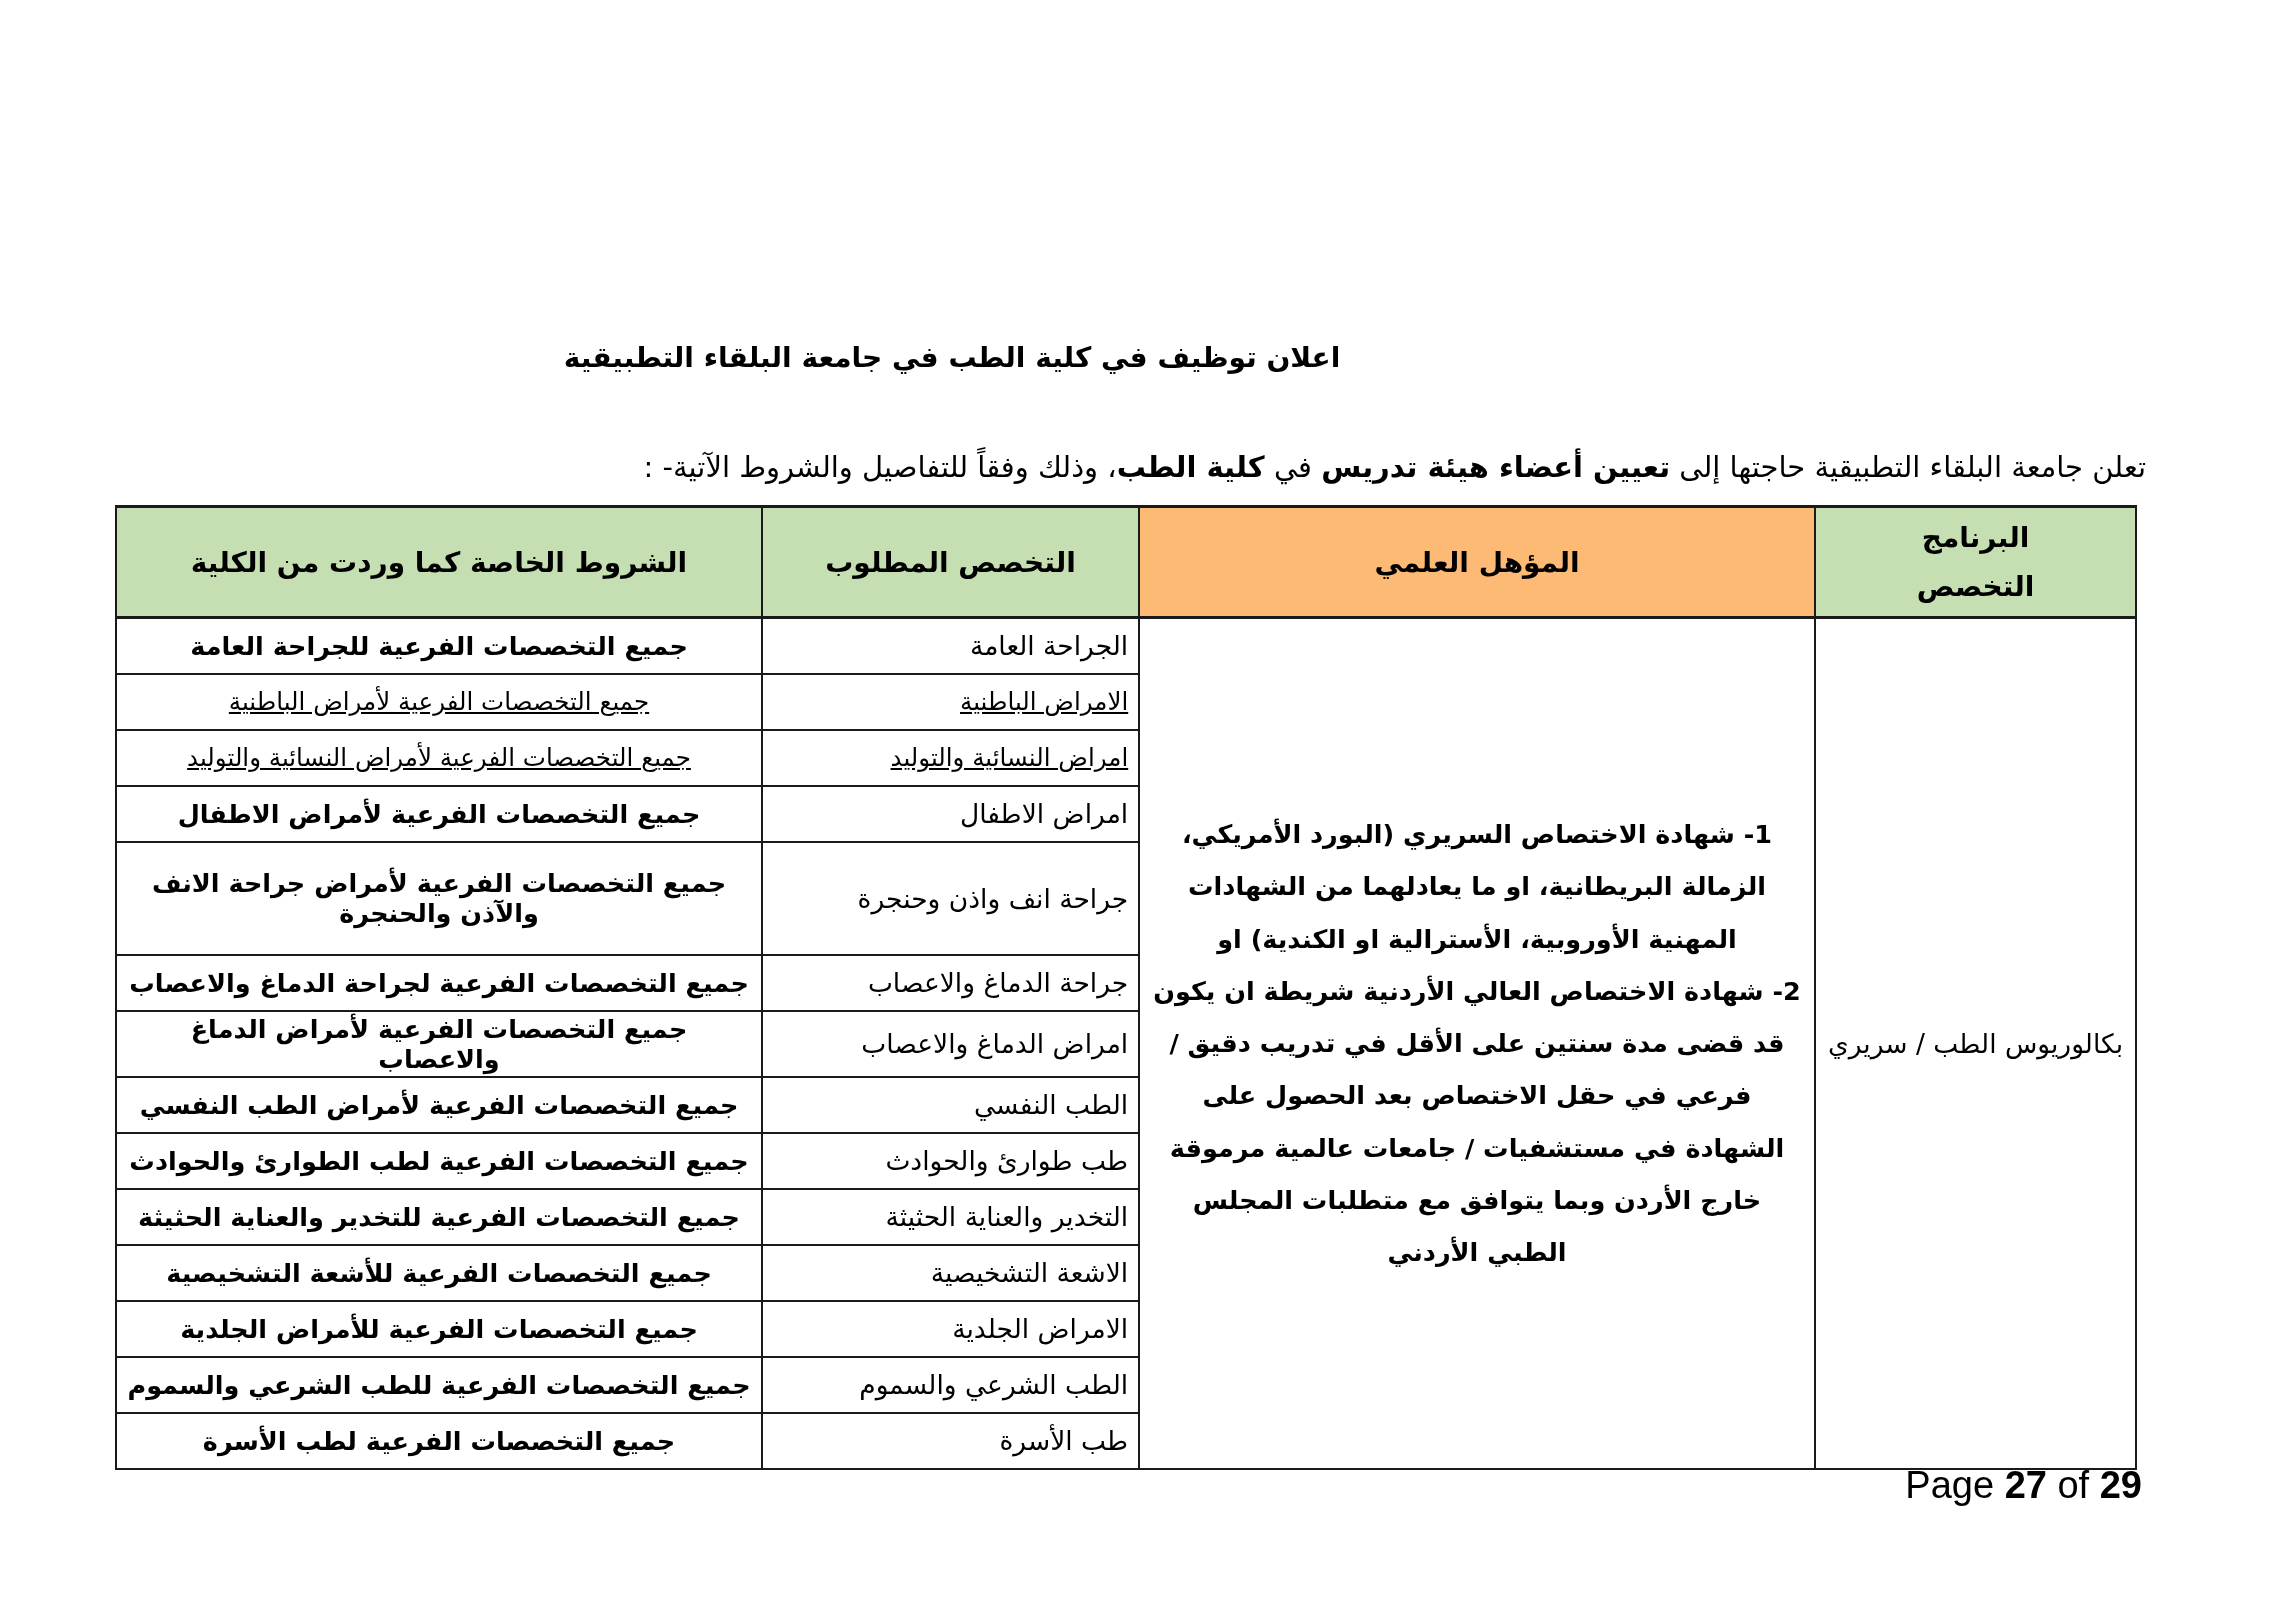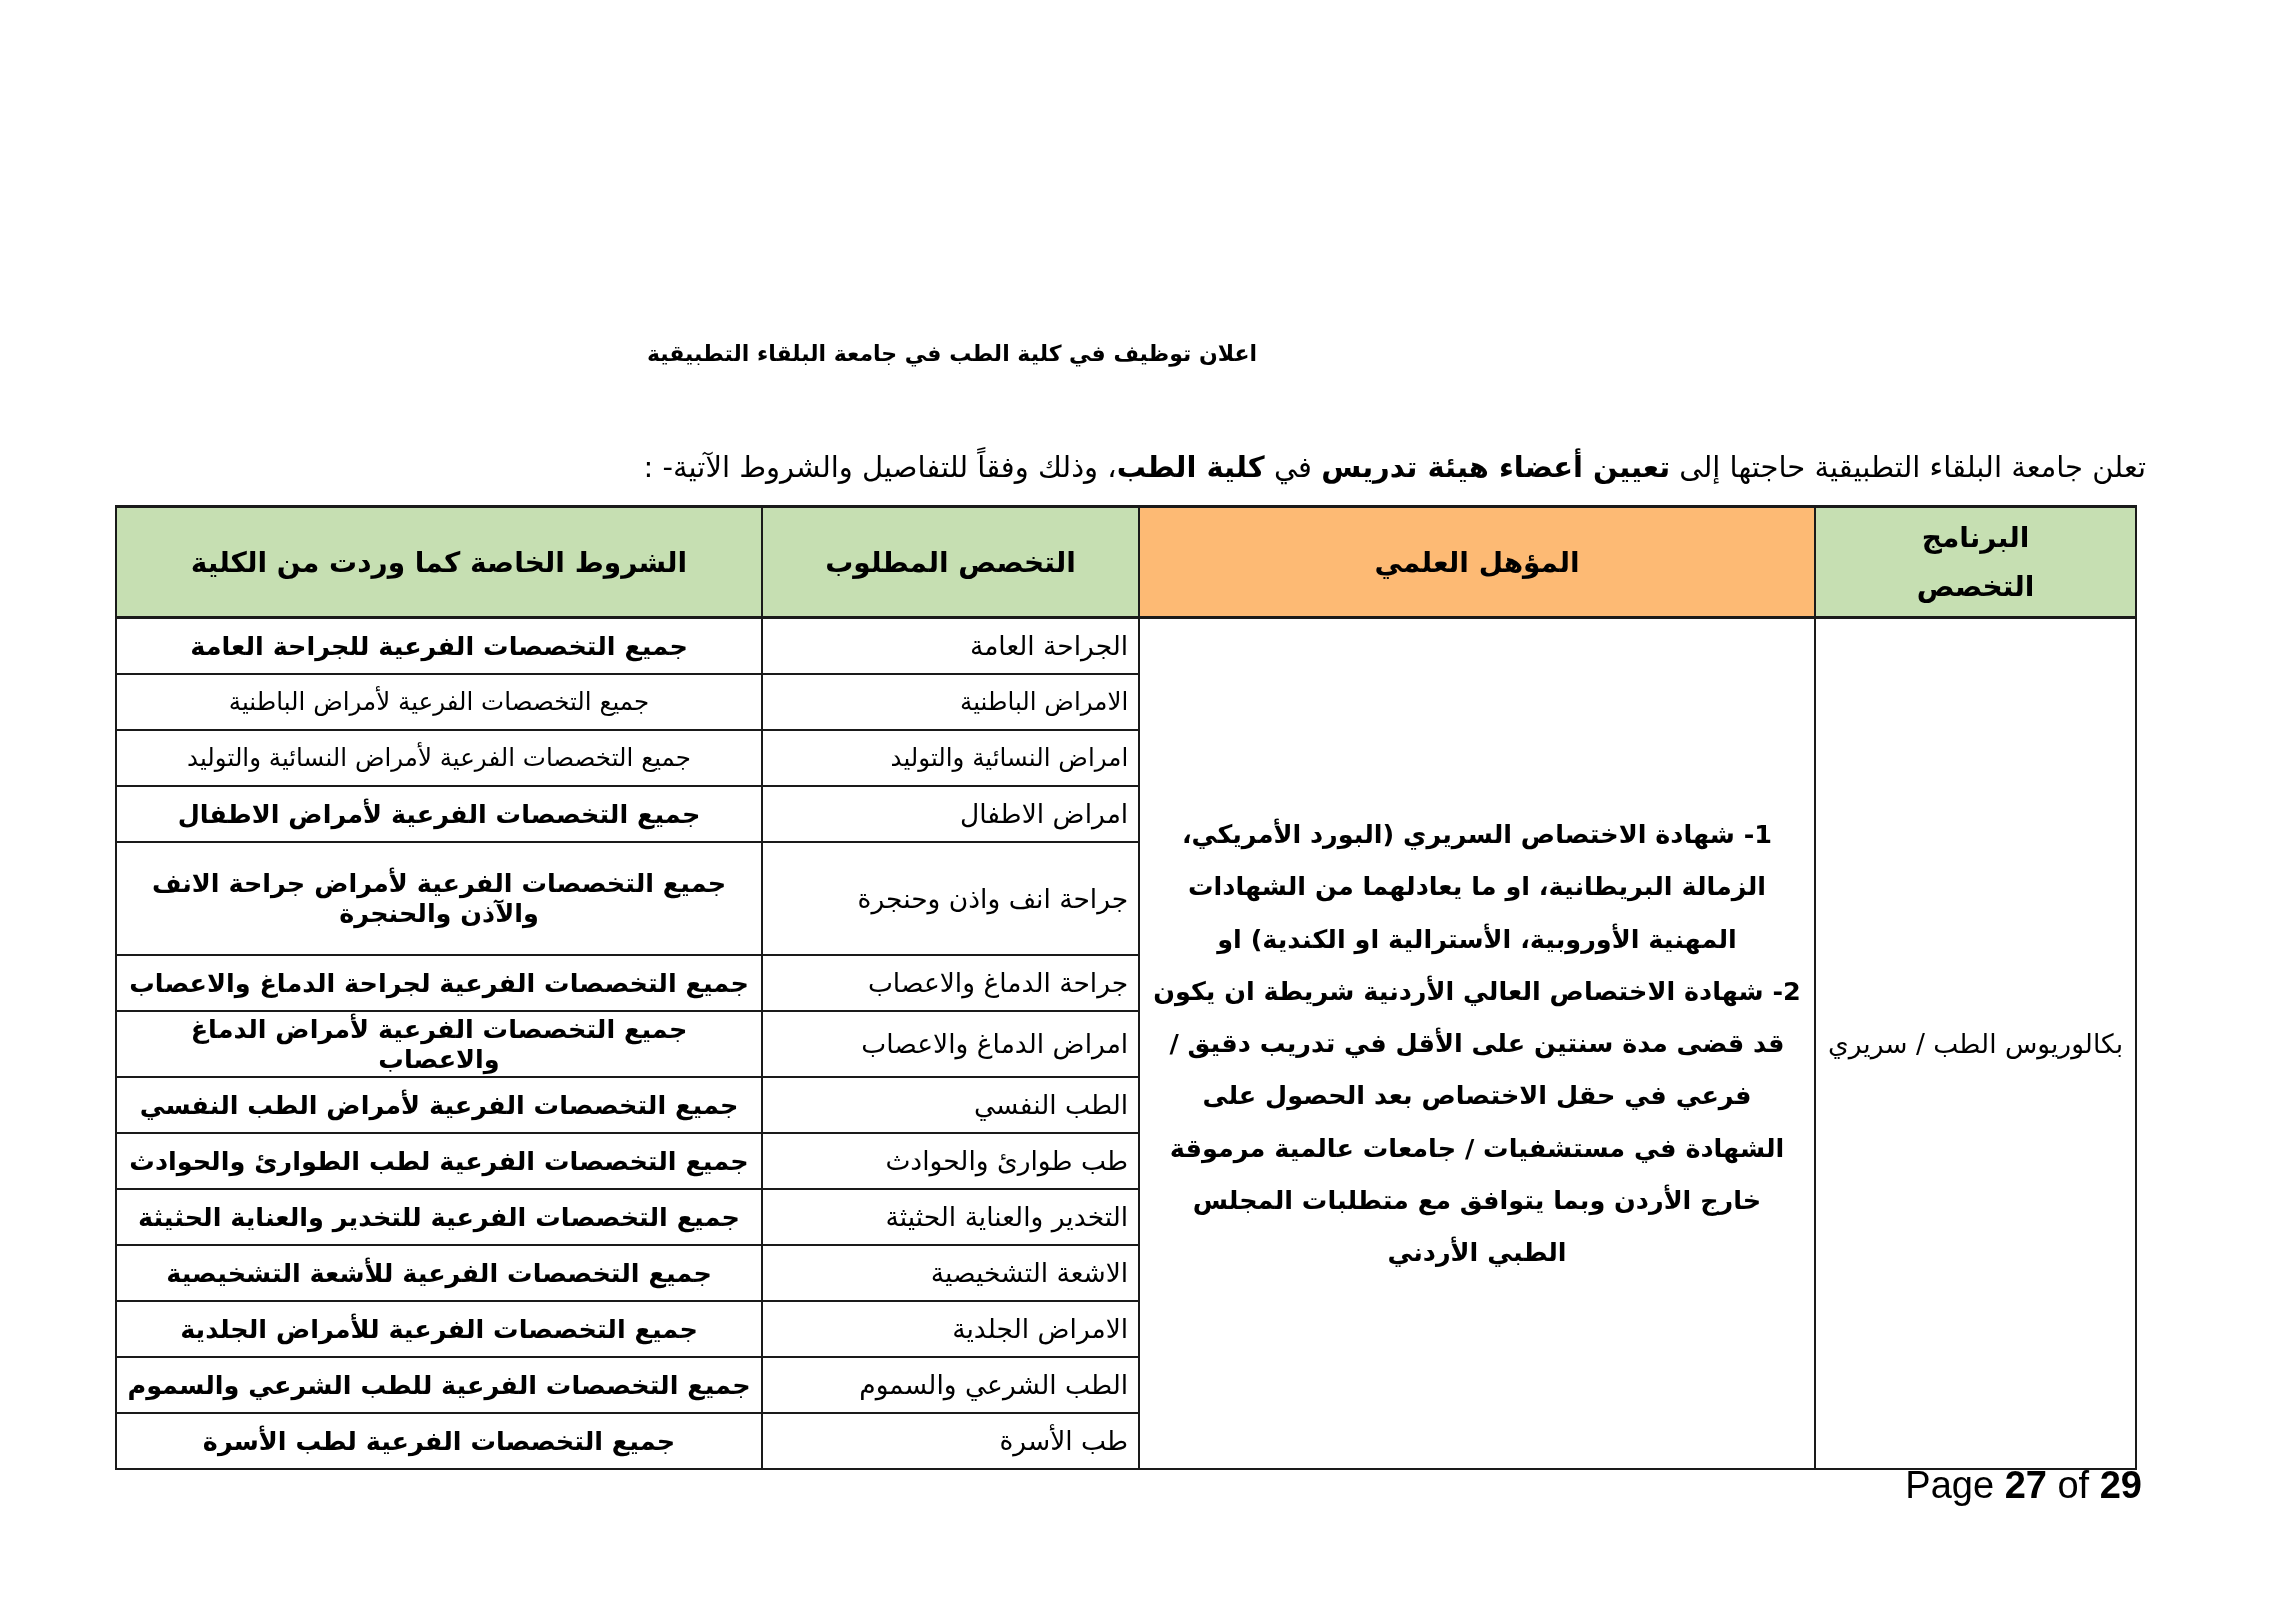--- a/index.html
+++ b/index.html
@@ -6,21 +6,21 @@
   html, body { margin: 0; padding: 0; }
   body {
     width: 2293px; height: 1621px;
     background: #ffffff; color: #000;
     font-family: "DejaVu Sans", sans-serif;
     position: relative; overflow: hidden;
   }
   .title {
     position: absolute; top: 341px; left: 0; width: 1904px;
     text-align: center; direction: rtl;
-    font-size: 22px; font-weight: 700;
+    font-size: 28px; font-weight: 700;
   }
   .intro {
     position: absolute; top: 421px; right: 147px;
     direction: rtl; text-align: right; white-space: nowrap;
     font-size: 29px; font-weight: 400;
   }
   .intro b { font-weight: 700; }
   .doc-table {
     position: absolute; top: 505px; right: 156px;
     width: 2021px; direction: rtl;
@@ -44,21 +44,21 @@
   .doc-table tbody tr.tall { height: 113px; }
   .cell-spec {
     font-size: 26.5px; font-weight: 400;
     text-align: right; padding-right: 11.8px;
   }
   .cell-cond {
     font-size: 25.5px; font-weight: 700;
     text-align: center;
   }
   tr.light .cell-spec, tr.light .cell-cond {
-    font-weight: 400; font-size: 24.5px;
+    font-weight: 400; font-size: 24.5px; text-decoration: underline;
   }
   .cell-qual {
     font-size: 25.5px; font-weight: 700;
     text-align: center; line-height: 2.05;
     padding: 0 27.4px;
   }
   .cell-qual .qual-item b { font-weight: 900; }
   .cell-program {
     font-size: 26.5px; font-weight: 400;
     text-align: center;

